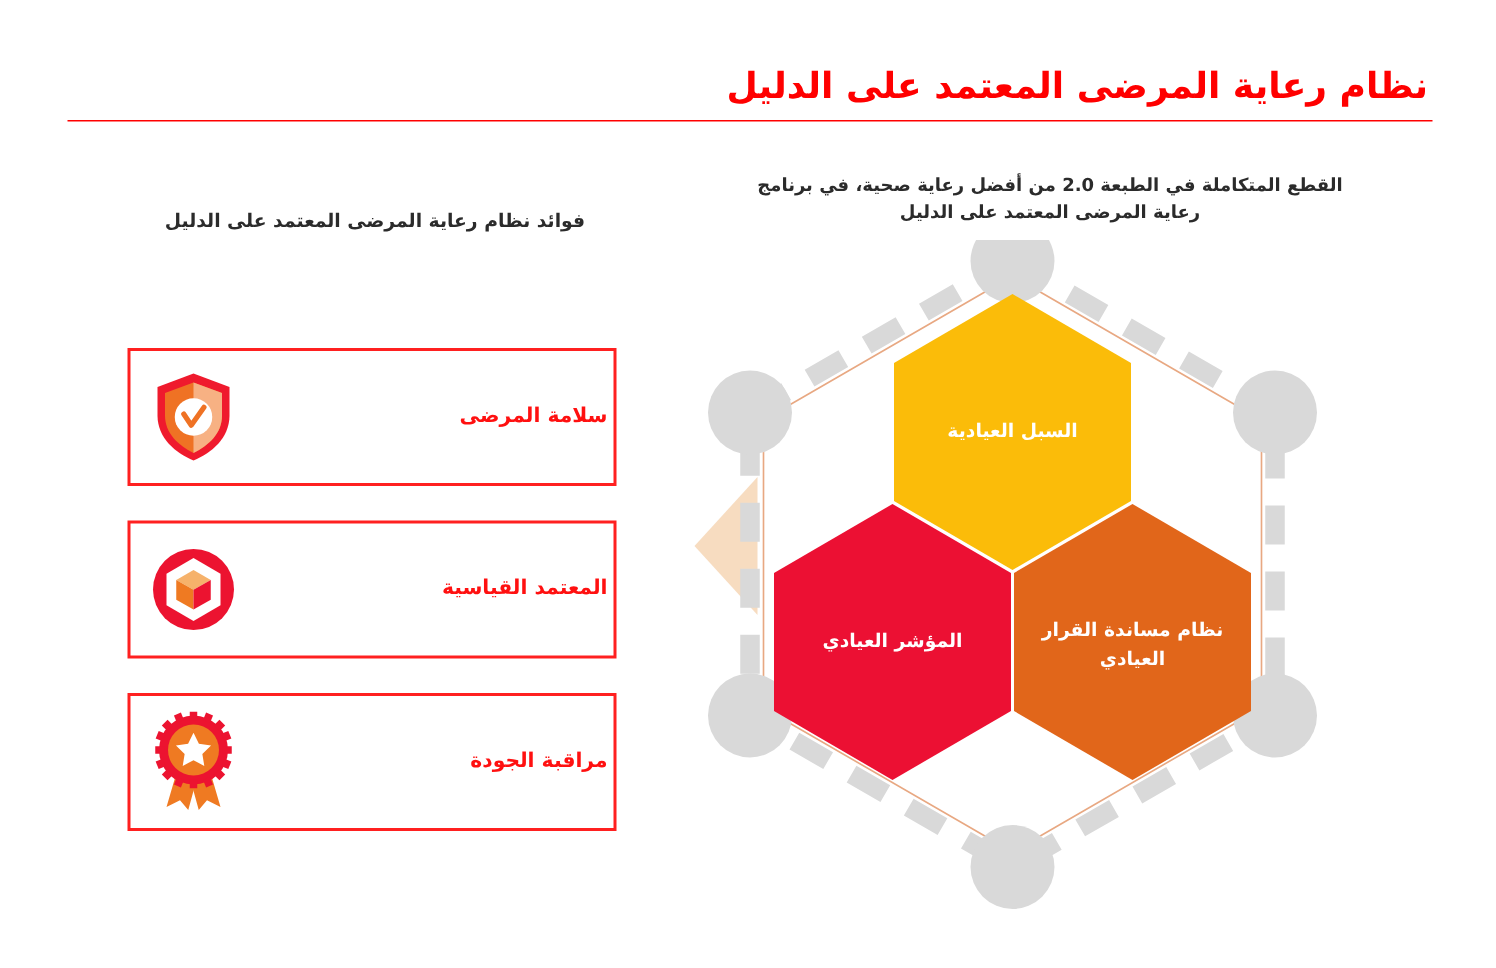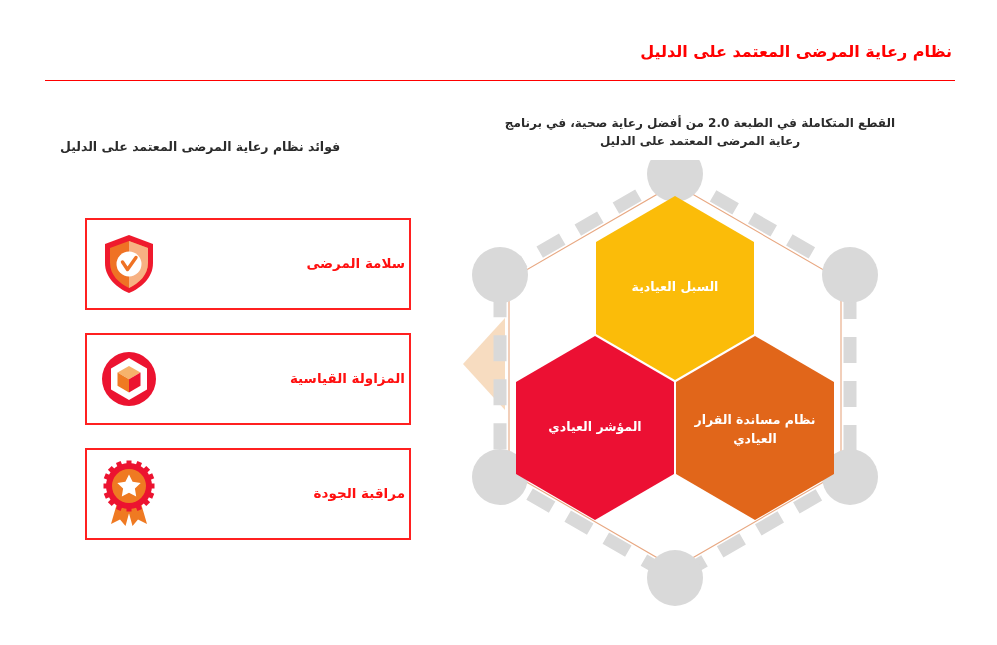--- a/index.html
+++ b/index.html
@@ -17,21 +17,21 @@
     color: #000000;
   }
 
   
   #slide-title {
     position: absolute;
     top: 42px;
     right: 45px;
     width: 640px;
     text-align: right;
-    font-size: 16px;
+    font-size: 24px;
     font-weight: bold;
     color: #ff0000;
     line-height: 1.25;
     direction: rtl;
     white-space: nowrap;
   }
   #title-rule {
     position: absolute;
     top: 80px;
     left: 45px;
@@ -53,32 +53,32 @@
     color: #2b2b2b;
     line-height: 1.5;
   }
 
   
   #benefits-heading {
     position: absolute;
     top: 138px;
     left: 60px;
     width: 380px;
-    text-align: left;
+    text-align: center;
     direction: rtl;
     font-size: 12.5px;
     font-weight: bold;
     color: #2b2b2b;
     line-height: 1.4;
   }
 
   
   #benefit-list {
     position: absolute;
-    top: 218px;
+    top: 232px;
     left: 85px;
     width: 326px;
   }
   .benefit-box {
     position: relative;
     height: 92px;
     border: 2px solid #ff2020;
     background: #ffffff;
     margin-bottom: 23px;
     box-sizing: border-box;
@@ -167,21 +167,21 @@
   <div class="benefit-box">
     <div class="benefit-icon">
       <svg width="58" height="58" viewBox="0 0 58 58" aria-hidden="true">
         <circle cx="29" cy="29" r="27" fill="#ec1330"></circle>
         <path d="M29 8 L47 18.5 L47 39.5 L29 50 L11 39.5 L11 18.5 Z" fill="#ffffff"></path>
         <path d="M29 16 L40.5 22.6 L29 29.2 L17.5 22.6 Z" fill="#f6b26b"></path>
         <path d="M17.5 22.6 L29 29.2 L29 42.4 L17.5 35.8 Z" fill="#ef7a22"></path>
         <path d="M40.5 22.6 L40.5 35.8 L29 42.4 L29 29.2 Z" fill="#ec1330"></path>
       </svg>
     </div>
-    <div class="benefit-label">المزاولة القياسية</div>
+    <div class="benefit-label">المعتمد القياسية</div>
   </div>
 
   <div class="benefit-box">
     <div class="benefit-icon">
       <svg width="58" height="68" viewBox="0 0 58 68" aria-hidden="true">
         <path d="M18 40 L11 64 L20 59.5 L25.5 66 L31 46 Z" fill="#ef7a22"></path>
         <path d="M40 40 L47 64 L38 59.5 L32.5 66 L27 46 Z" fill="#ef7a22"></path>
         <g fill="#ec1330">
           <circle cx="29" cy="26" r="23"></circle>
           <g>

